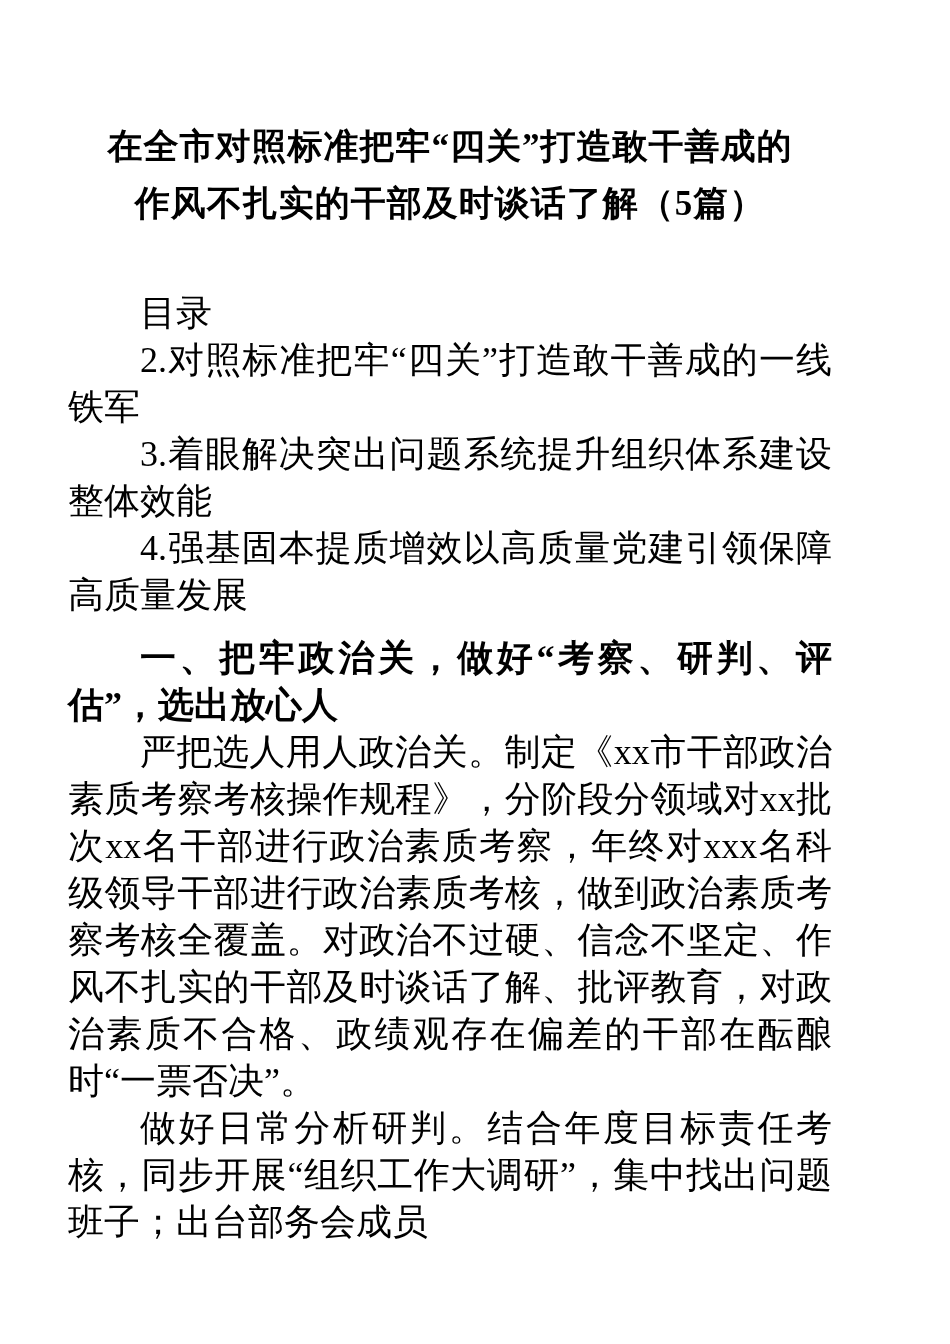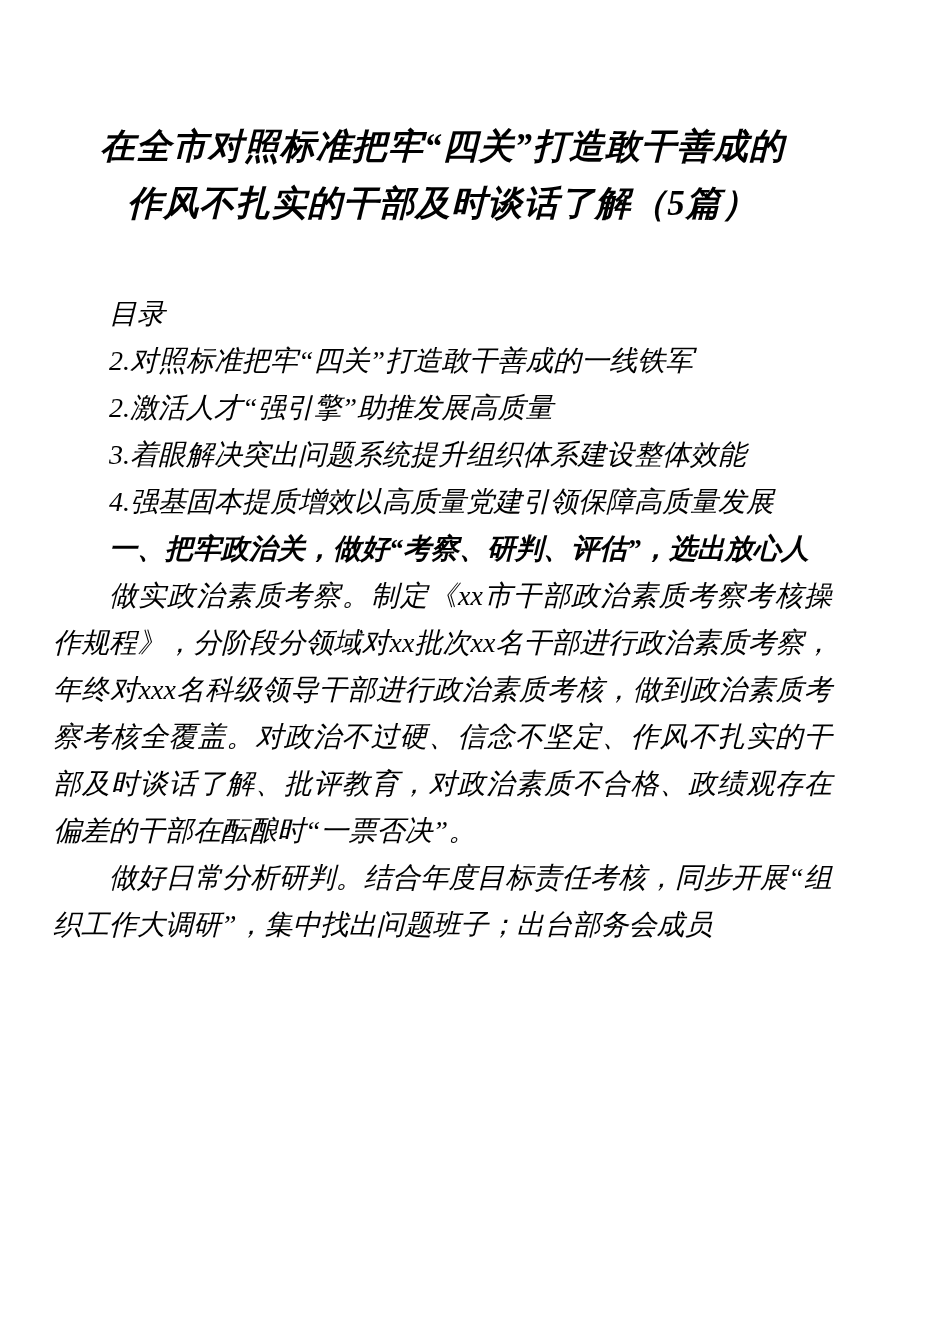--- a/index.html
+++ b/index.html
@@ -7,76 +7,75 @@
     padding: 0;
     background: #ffffff;
   }
   .page {
     position: relative;
     width: 950px;
     height: 1344px;
     box-sizing: border-box;
     background: #ffffff;
     color: #000000;
-    padding: 118px 118px 0 53px;
+    padding: 118px 118px 0 68px;
     overflow: hidden;
     font-family: "Liberation Serif", "DejaVu Serif", serif;
-    font-style: italic;
   }
   .doc-title {
     margin: 0 0 58px 0;
     font-size: 35px;
     font-weight: bold;
     text-align: center;
     line-height: 57px;
     letter-spacing: 1px;
     font-family: "Liberation Serif", "DejaVu Serif", serif;
   }
   .doc-title .title-line {
     display: block;
     white-space: nowrap;
   }
   .doc-body p {
     margin: 0;
-    font-size: 28px;
+    font-size: 36px;
     line-height: 47px;
     text-align: justify;
     text-indent: 2em;
     word-break: break-all;
   }
   .doc-body p.bold {
     font-weight: bold;
+    margin-top: 16px;
   }
 </style>
 </head>
 <body>
 
 <div class="page">
 
   <h1 class="doc-title">
     <span class="title-line">在全市对照标准把牢“四关”打造敢干善成的</span>
     <span class="title-line">作风不扎实的干部及时谈话了解（5篇）</span>
   </h1>
 
   <div class="doc-body">
 
     <p>目录</p>
 
     <p>2.对照标准把牢“四关”打造敢干善成的一线铁军</p>
 
-    <p>2.激活人才“强引擎”助推发展高质量</p>
 
     <p>3.着眼解决突出问题系统提升组织体系建设整体效能</p>
 
 
     <p>4.强基固本提质增效以高质量党建引领保障高质量发展</p>
 
 
 
     <p class="bold">一、把牢政治关，做好“考察、研判、评估”，选出放心人</p>
 
-    <p>做实政治素质考察。制定《xx市干部政治素质考察考核操作规程》，分阶段分领域对xx批次xx名干部进行政治素质考察，年终对xxx名科级领导干部进行政治素质考核，做到政治素质考察考核全覆盖。对政治不过硬、信念不坚定、作风不扎实的干部及时谈话了解、批评教育，对政治素质不合格、政绩观存在偏差的干部在酝酿时“一票否决”。</p>
+    <p>严把选人用人政治关。制定《xx市干部政治素质考察考核操作规程》，分阶段分领域对xx批次xx名干部进行政治素质考察，年终对xxx名科级领导干部进行政治素质考核，做到政治素质考察考核全覆盖。对政治不过硬、信念不坚定、作风不扎实的干部及时谈话了解、批评教育，对政治素质不合格、政绩观存在偏差的干部在酝酿时“一票否决”。</p>
 
     <p>做好日常分析研判。结合年度目标责任考核，同步开展“组织工作大调研”，集中找出问题班子；出台部务会成员</p>
 
   </div>
 
 </div>
 
 </body></html>

